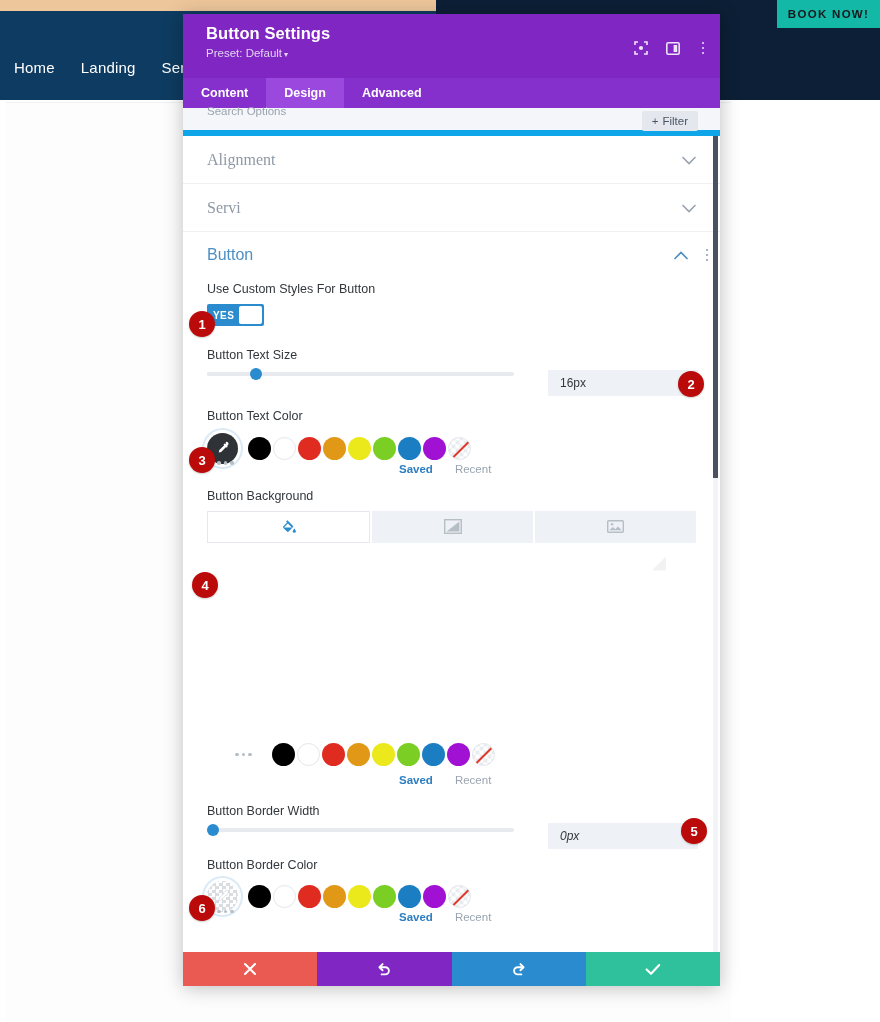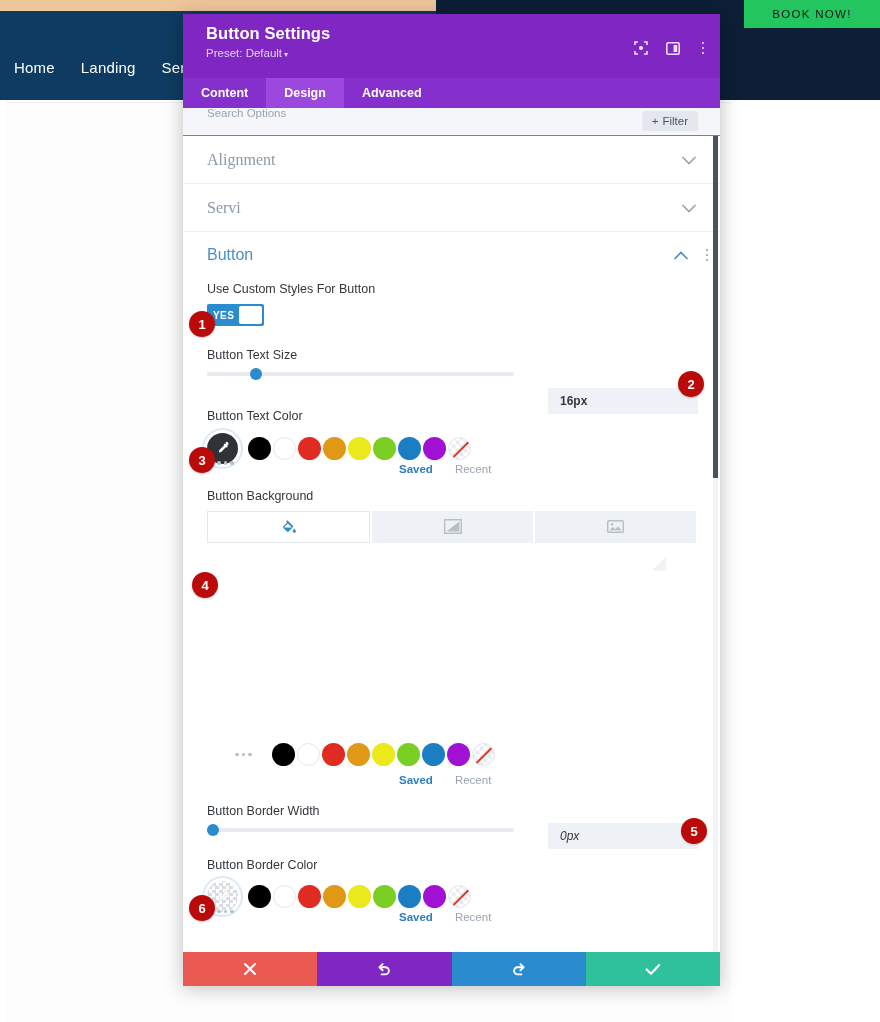--- a/index.html
+++ b/index.html
@@ -25,23 +25,23 @@
     background:#0e3b61;
   }
   .nav-links {
     position:absolute; left:14px; top:48px;
     display:flex; gap:26px;
     color:#ffffff; font-size:15px; letter-spacing:.2px;
     white-space:nowrap;
   }
   .nav-links span { color:#ffffff; }
   .book-now {
-    position:absolute; right:0; top:0; width:136px; height:28px;
-    background:#22c55e; color:#16181c;
-    font-size:11.5px; font-weight:normal; letter-spacing:1.3px;
+    position:absolute; right:0; top:0; width:103px; height:28px;
+    background:#14b8a6; color:#16181c;
+    font-size:11.5px; font-weight:bold; letter-spacing:1.3px;
     display:flex; align-items:center; justify-content:center;
   }
   .bg-page-body {
     position:absolute; left:0; top:100px; width:880px; height:922px;
     background:#ffffff;
   }
   .bg-page-inner {
     position:absolute; left:6px; top:102px; width:725px; height:920px;
     background:#fdfdfd; border-top:1px solid #eef0f3;
   }
@@ -78,21 +78,21 @@
   .modal-tabs {
     height:30px; background:#8530cc; display:flex; flex:0 0 auto;
   }
   .tab {
     padding:0 18px; display:flex; align-items:center;
     color:#ffffff; font-size:12.5px; font-weight:bold; cursor:pointer;
   }
   .tab.active { background:#9b48de; }
 
   .search-bar {
-    height:28px; background:#f4f6f9; border-bottom:1px solid #0ea5e9;
+    height:28px; background:#f4f6f9; border-bottom:6px solid #0ea5e9;
     display:flex; align-items:center; padding:0 6px 17px 24px;
     flex:0 0 auto; position:relative;
   }
   .search-bar input {
     border:0; outline:0; background:transparent;
     font-family:"Liberation Sans", sans-serif;
     font-size:11.5px; color:#5c6774; width:380px;
   }
   .search-bar input::placeholder { color:#9aa4b0; }
   .filter-btn {
@@ -339,21 +339,21 @@
         </div>
       </div>
 
       <div class="field" style="margin-top:22px;position:relative;">
         <div class="field-label">Button Text Size</div>
         <div class="slider-row">
           <div class="slider">
             <div class="fill" style="width:16%"></div>
             <div class="knob" style="left:16%"></div>
           </div>
-          <div class="num-input" style="top:40px;font-weight:bold;">16px</div>
+          <div class="num-input" style="top:22px;">16px</div>
         </div>
       </div>
 
       <div class="field" style="margin-top:33px;">
         <div class="field-label">Button Text Color</div>
         <div class="swatch-row">
           <span class="picker-sw dark">
             <svg width="15" height="15" viewBox="0 0 16 16">
               <path d="M11.2 1.6a1.9 1.9 0 012.7 2.7l-1 1 .7.7-1.1 1.1-.7-.7-5.2 5.2-2.6.6.6-2.6 5.2-5.2-.7-.7L10.2 2.6l.7.7 1-1z" fill="#ffffff"></path>
             </svg>

